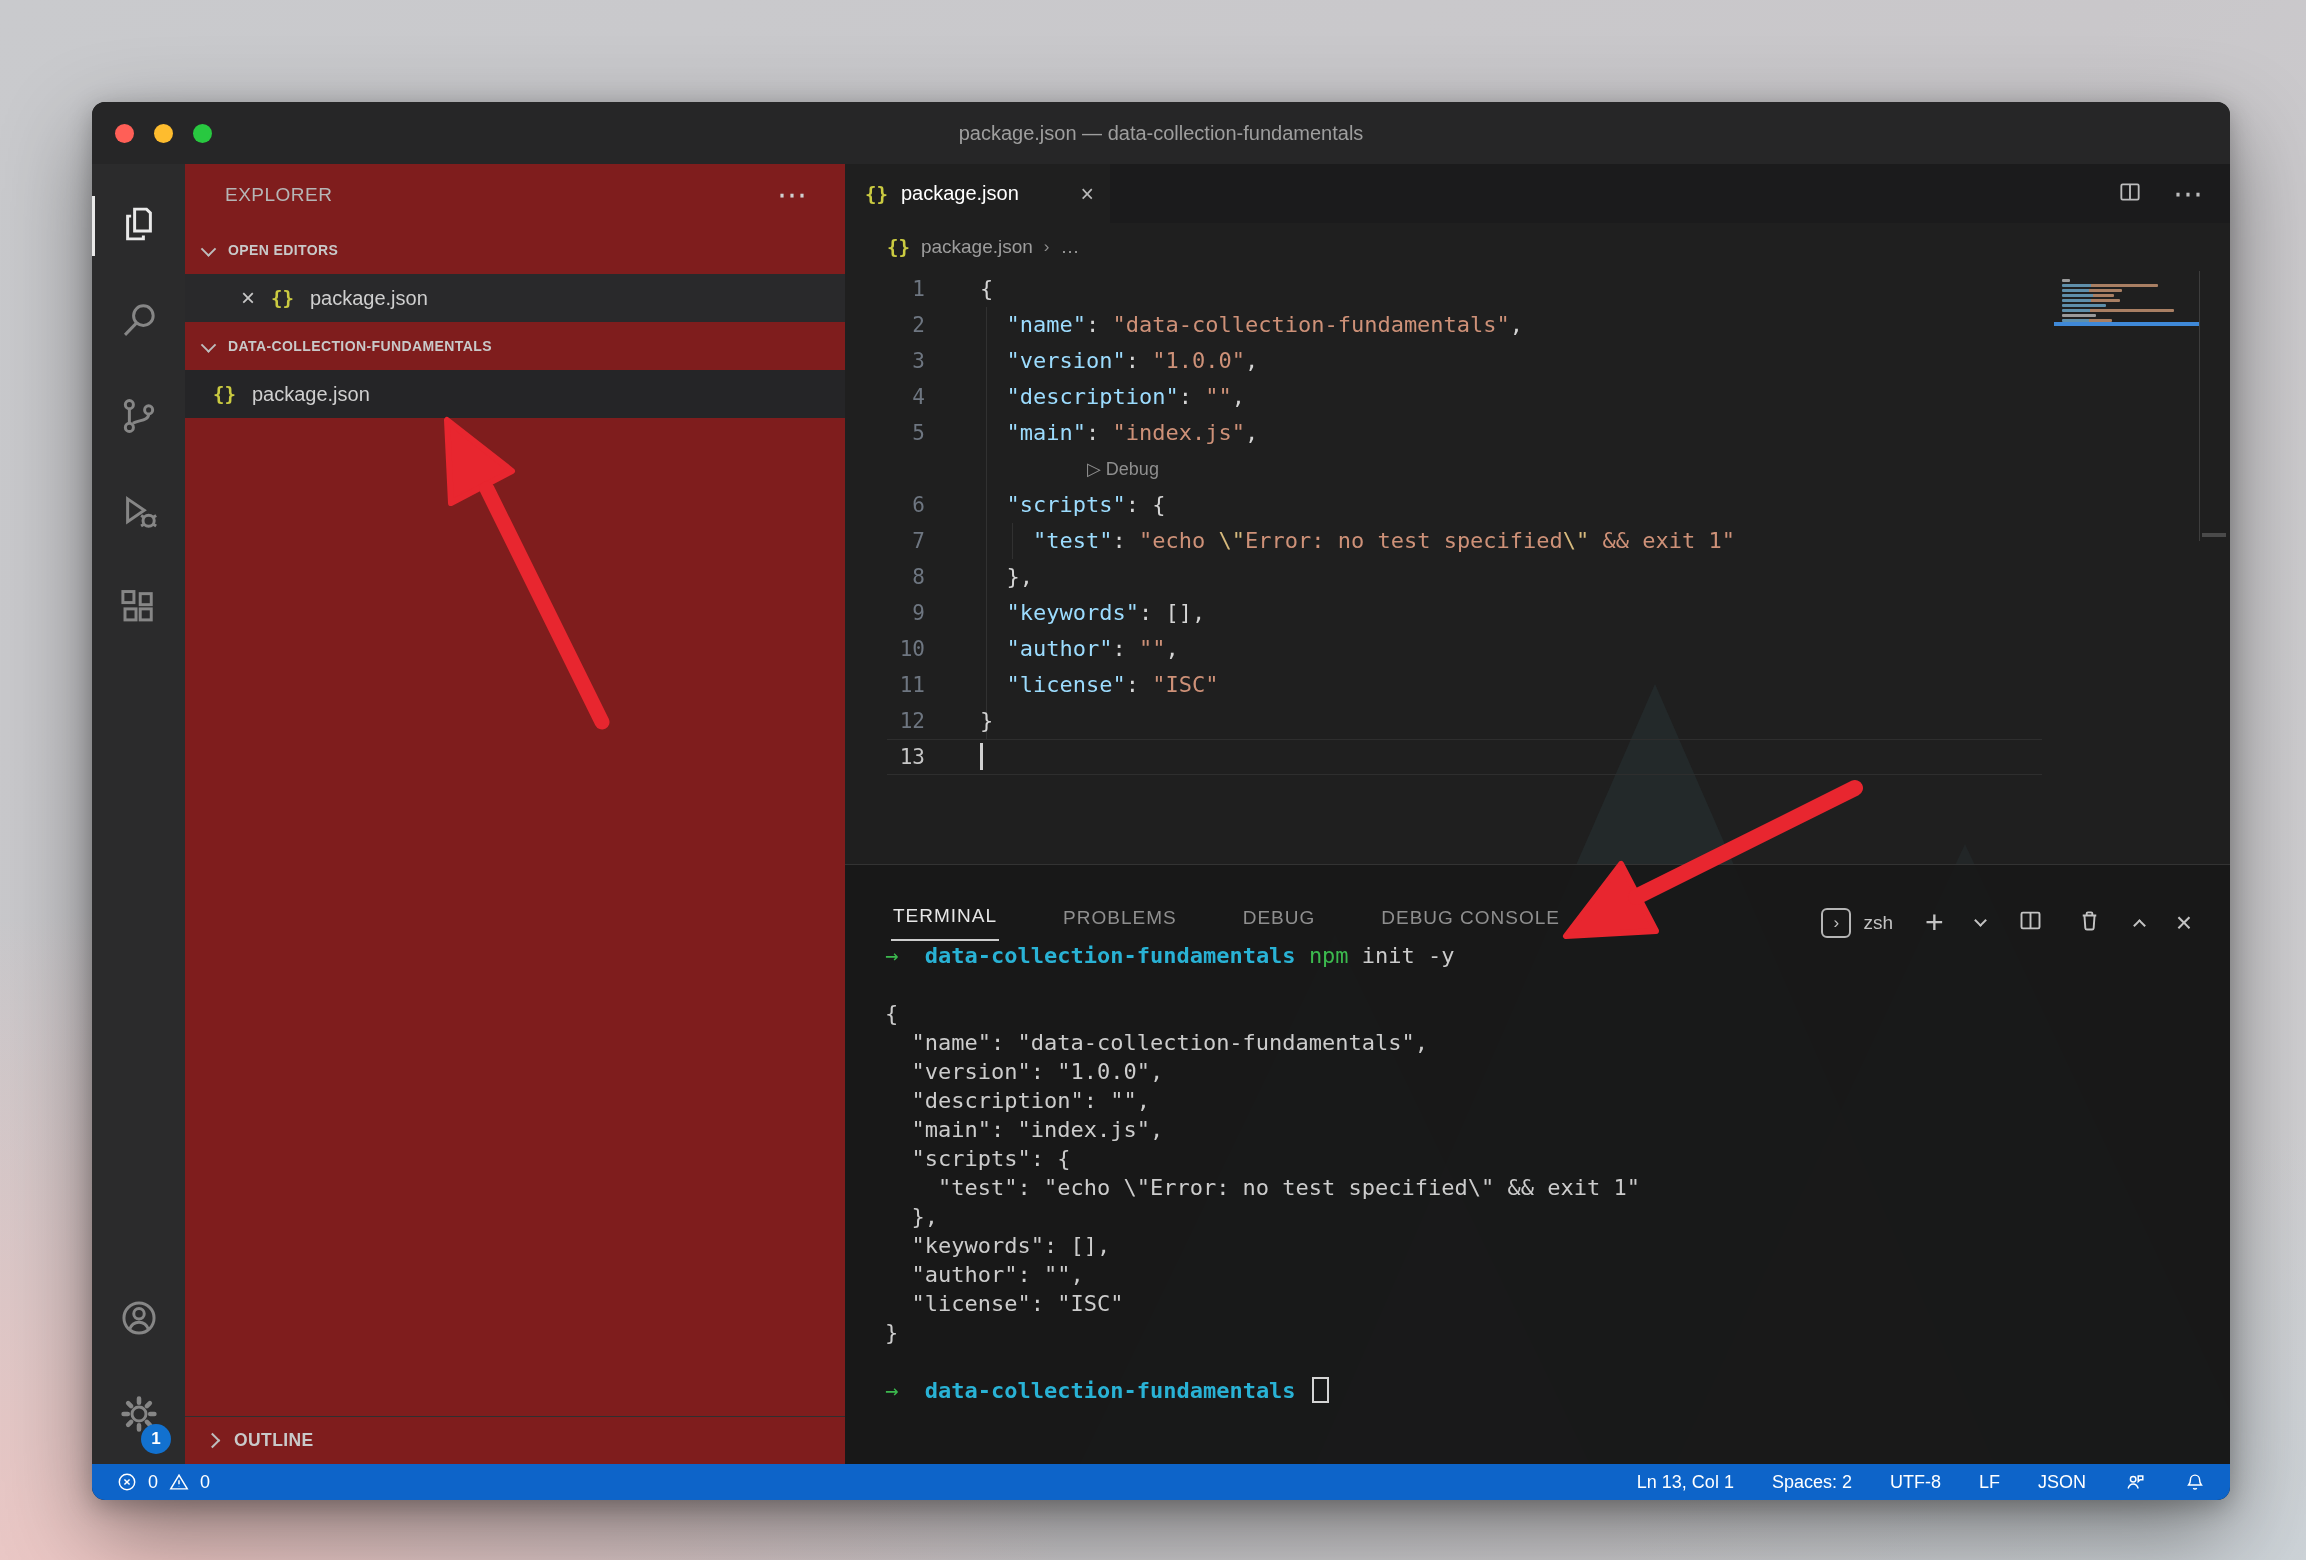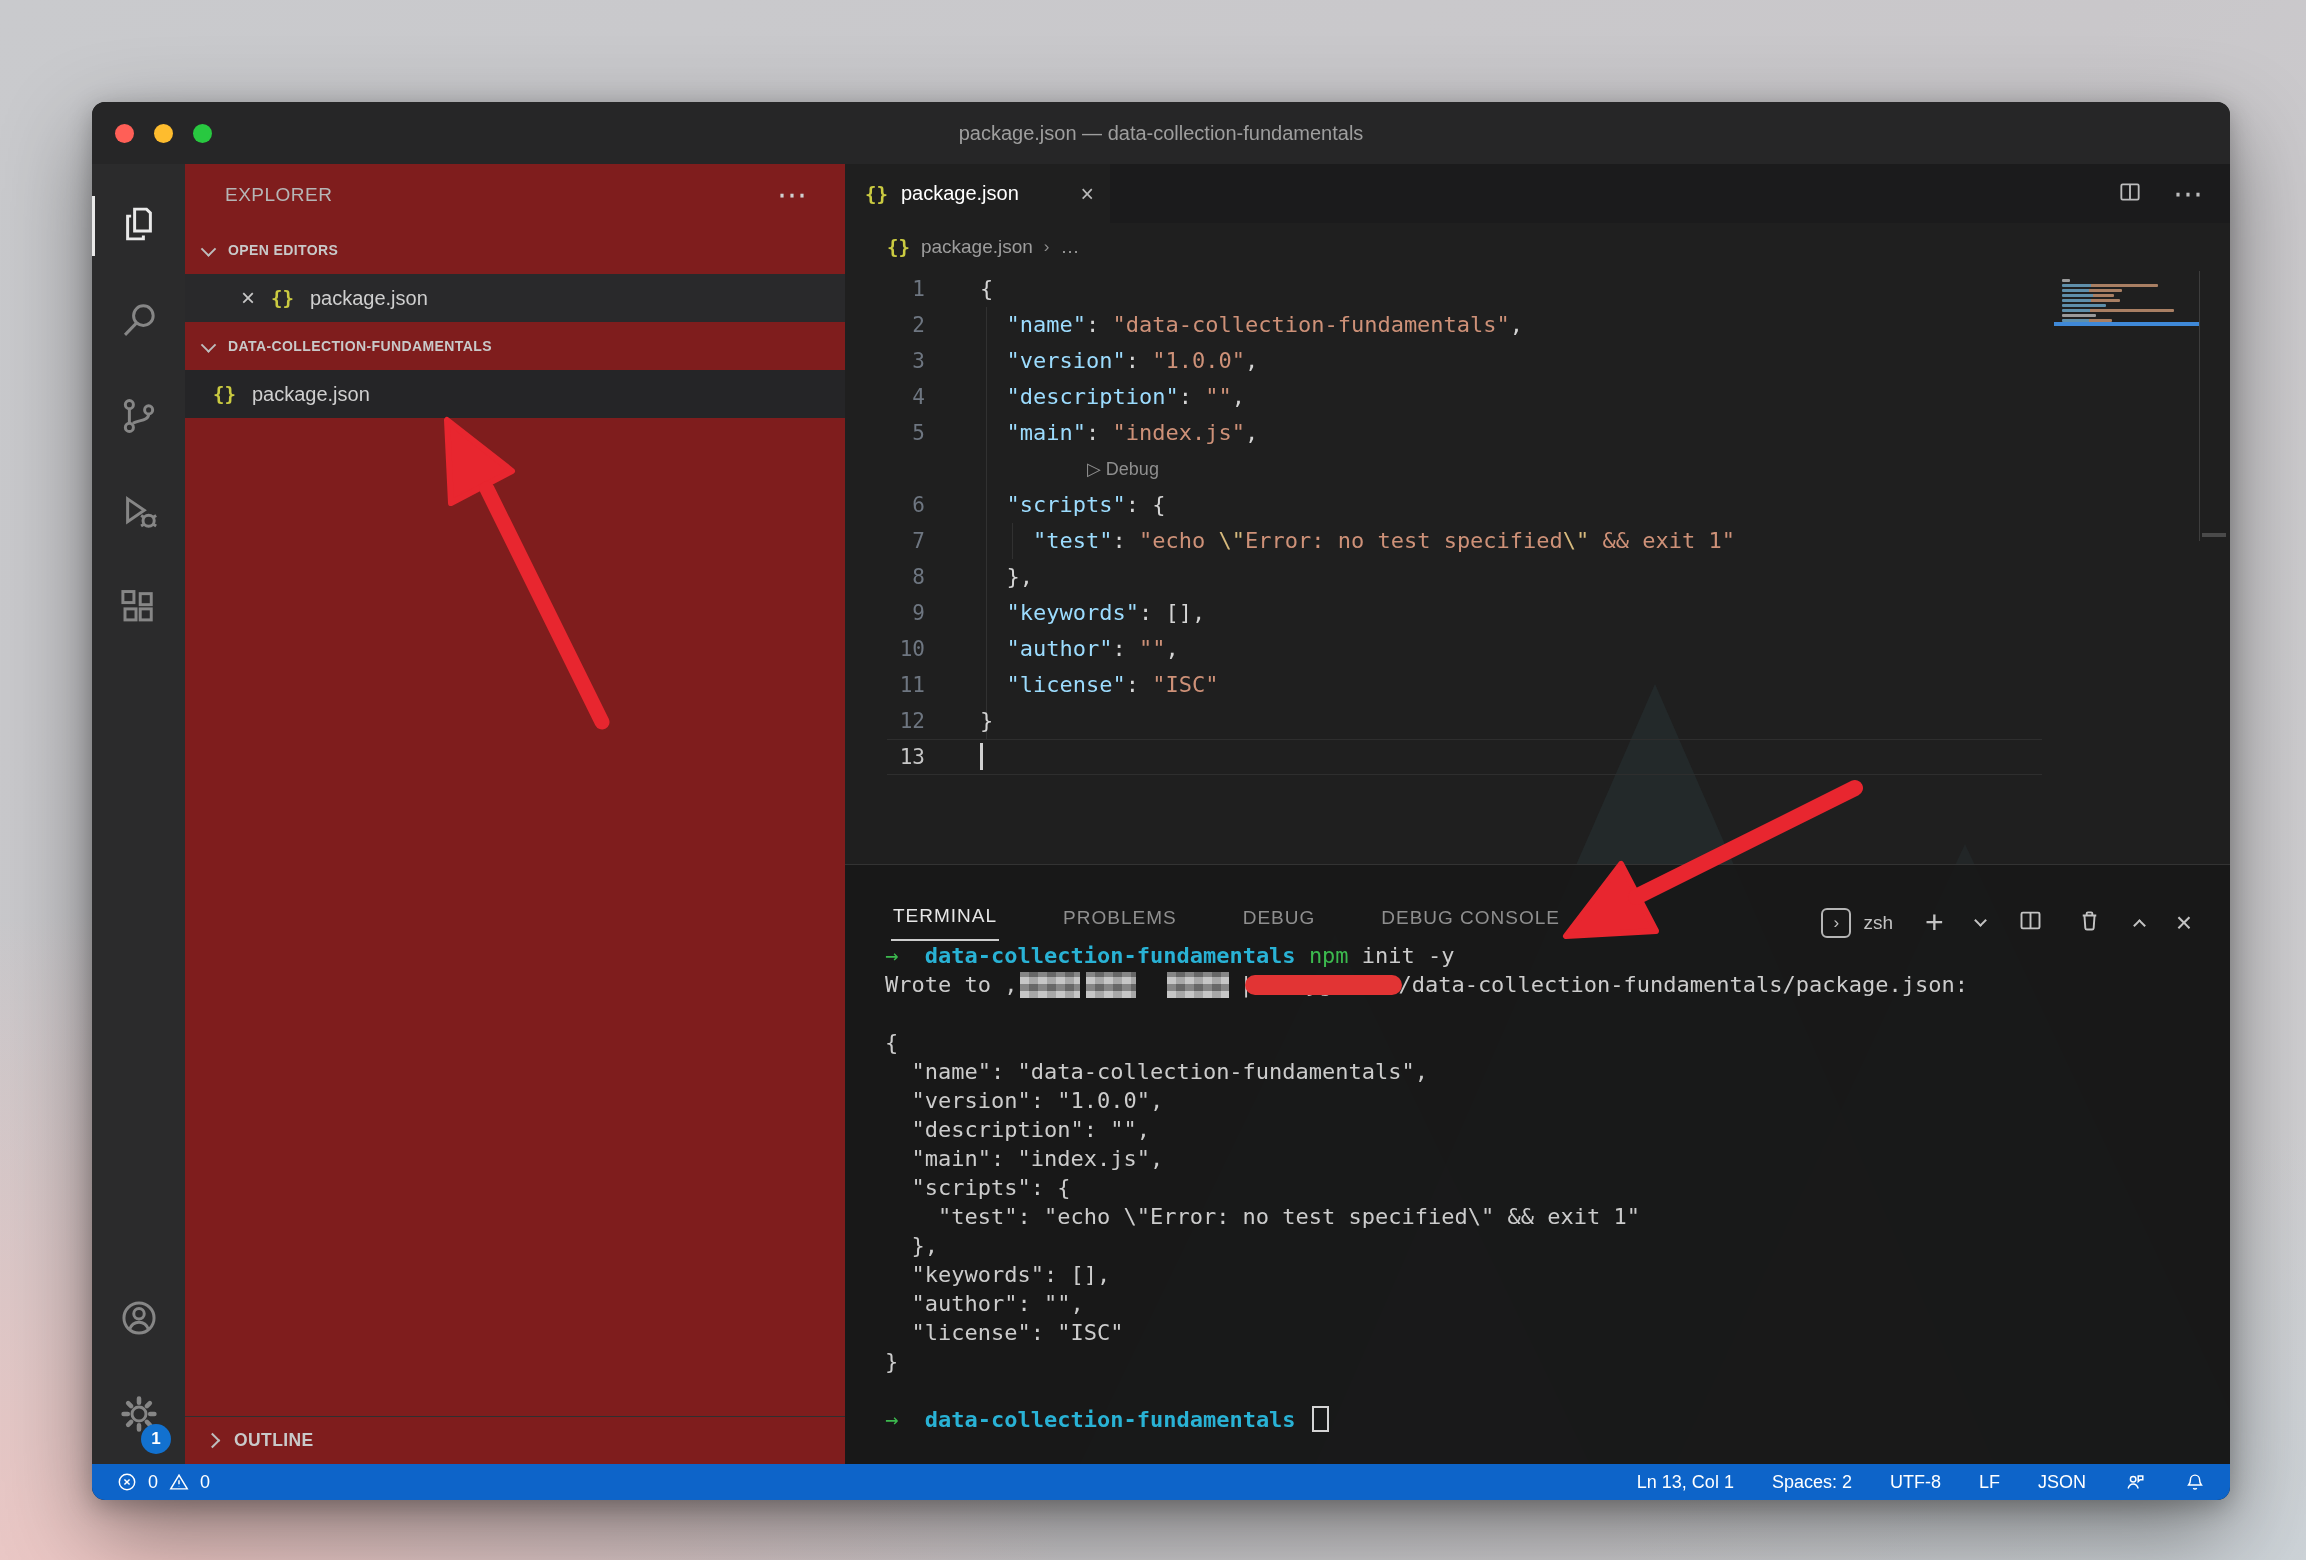--- a/index.html
+++ b/index.html
@@ -388,21 +388,20 @@
               <span class="icon-svg"><svg viewBox="0 0 24 24">
                     <path d="M6 7.5h12M9.5 7.5V5.8a1 1 0 0 1 1-1h3a1 1 0 0 1 1 1v1.7M7.5 7.5l.8 11.2a1.5 1.5 0 0 0 1.5 1.3h4.4a1.5 1.5 0 0 0 1.5-1.3l.8-11.2"></path>
                   </svg></span>
               <span class="chev-s up"></span>
               <span class="x-big">×</span>
             </div>
           </div>
 
           <div class="term-body">
             <div class="term-line"><span class="t-green">→</span>  <span class="t-cyan">data-collection-fundamentals</span> <span class="t-green">npm</span><span> init -y</span></div>
-            <div class="wrote-line"><span>Wrote to ,</span><span class="pix b1"></span><span class="pix b2"></span><span class="pix b3"></span><span>|</span><span class="redacted">IPlayg-saml</span><span>/data-collection-fundamentals/package.json:</span></div>
             <div class="term-line"> </div>
             <div id="term-output">
                 <div class="term-line">{</div>
                 <div class="term-line">  "name": "data-collection-fundamentals",</div>
                 <div class="term-line">  "version": "1.0.0",</div>
                 <div class="term-line">  "description": "",</div>
                 <div class="term-line">  "main": "index.js",</div>
                 <div class="term-line">  "scripts": {</div>
                 <div class="term-line">    "test": "echo \"Error: no test specified\" &amp;&amp; exit 1"</div>
                 <div class="term-line">  },</div>

